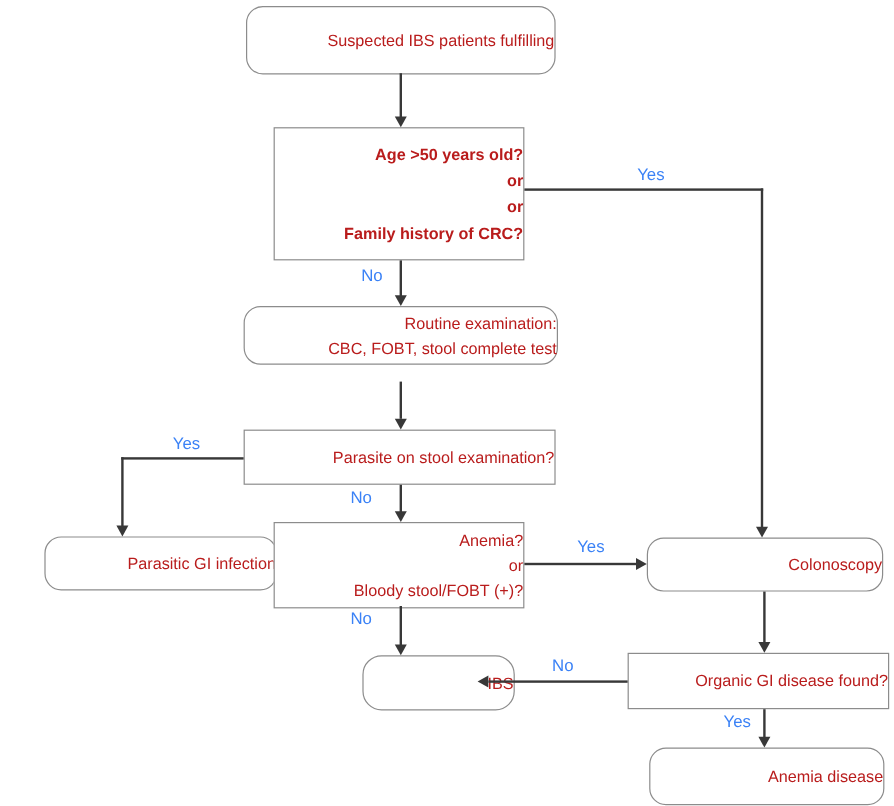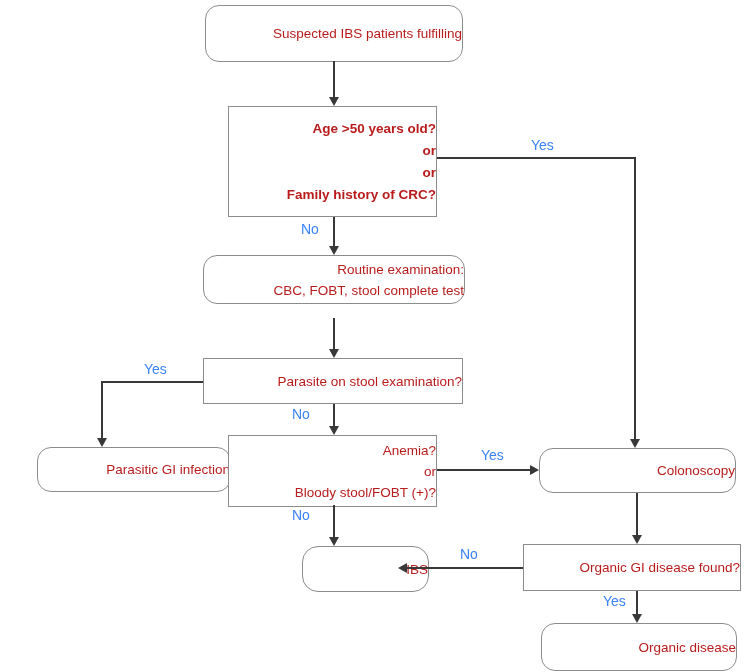--- a/index.html
+++ b/index.html
@@ -84,21 +84,21 @@
 
   <div class="node rounded" style="left:270px; top:546px; width:127px; height:46px; border-radius:16px;margin-left:32px;">
     <span>IBS</span>
   </div>
 
   <div class="node" style="left:523px; top:544px; width:218px; height:47px;">
     <span>Organic GI disease found?</span>
   </div>
 
   <div class="node rounded" style="left:541px; top:623px; width:196px; height:48px;">
-    <span>Organic disease</span>
+    <span>Anemia disease</span>
   </div>
 
   <div class="vline" style="left:333px; top:61px; height:38px;"></div>
   <div class="arrow down" style="left:329px; top:97px;"></div>
 
   <div class="hline" style="left:437px; top:157px; width:199px;"></div>
   <div class="vline" style="left:634px; top:157px; height:283px;"></div>
   <div class="arrow down" style="left:630px; top:439px;"></div>
   <div class="elabel" style="left:531px; top:138px;">Yes</div>
 

